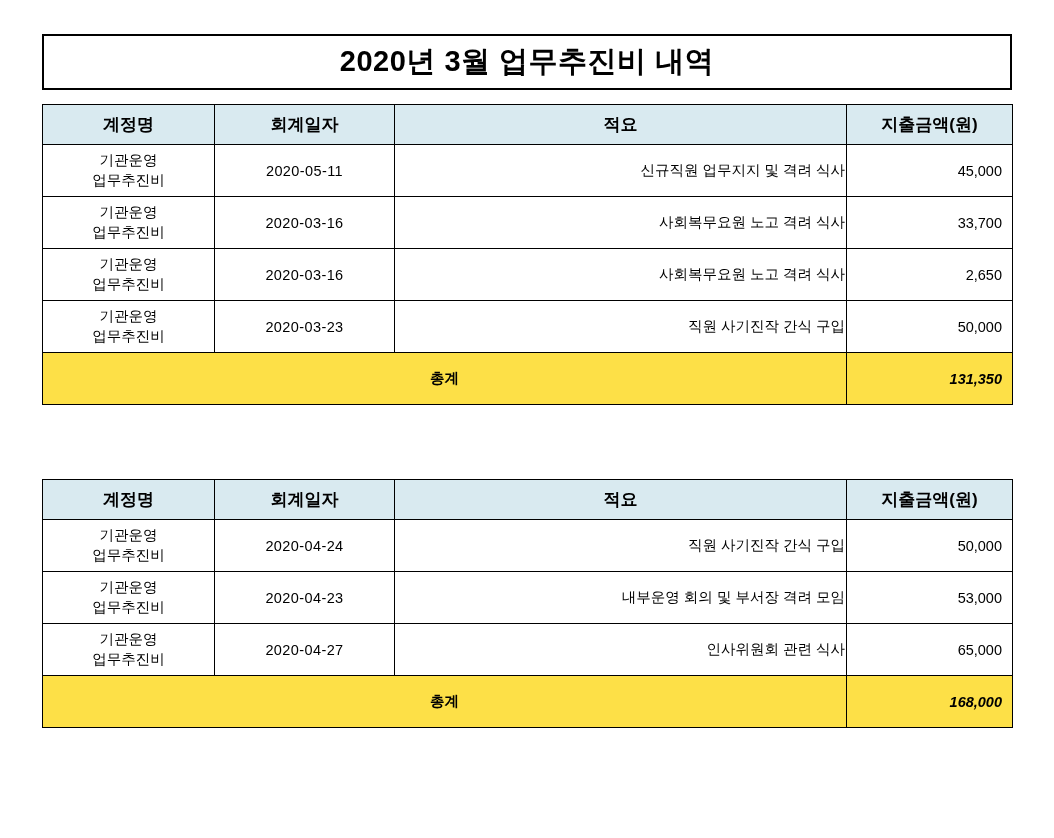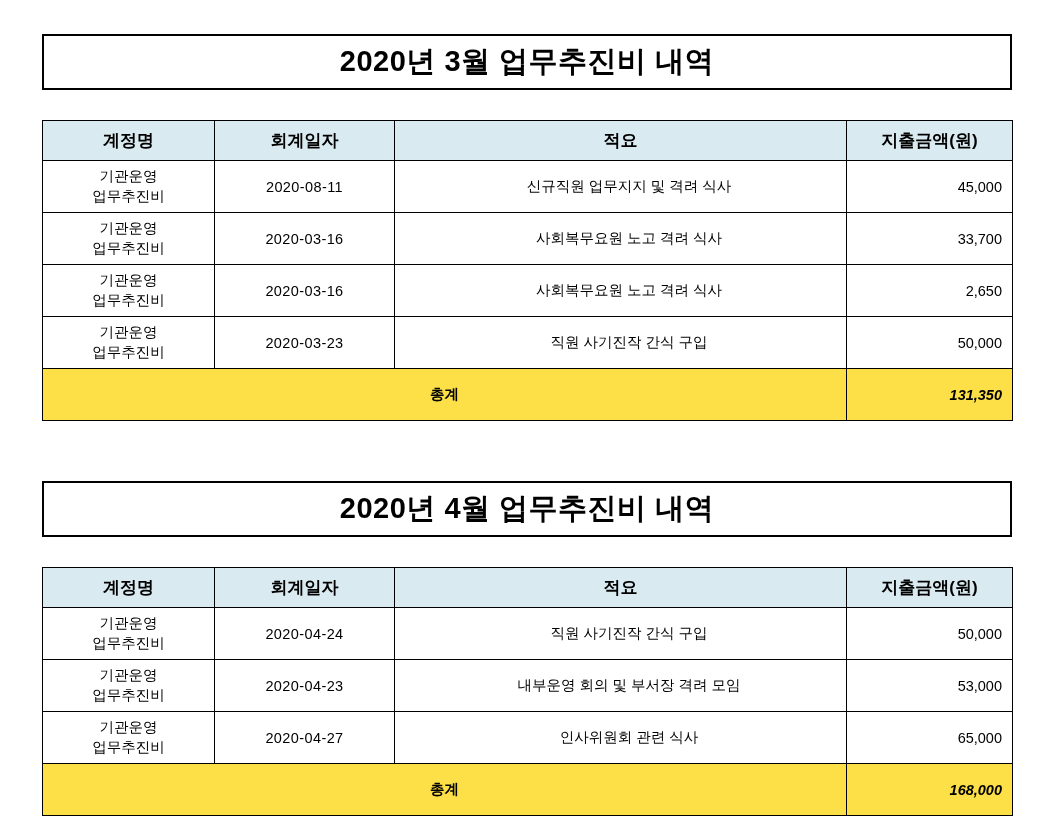--- a/index.html
+++ b/index.html
@@ -39,21 +39,21 @@
   }
   .title-text {
     font-size: 29px;
     font-weight: bold;
     letter-spacing: 0.5px;
   }
 
   table.expense {
     border-collapse: collapse;
     width: 970px;
-    margin-top: 30px;
+    margin-top: 14px;
     table-layout: fixed;
   }
   table.expense th, table.expense td {
     border: 1.5px solid #000000;
     box-sizing: border-box;
   }
   table.expense thead th {
     background: #d9eaf0;
     font-size: 17px;
     font-weight: bold;
@@ -76,21 +76,21 @@
     line-height: 1.35;
     font-size: 14.5px;
     padding: 2px 20px;
   }
   td.date {
     text-align: center;
     font-size: 14.5px;
     letter-spacing: 0.4px;
   }
   td.desc {
-    text-align: center;
+    text-align: right;
     padding-left: 18px;
     font-size: 14.5px;
   }
   td.amount {
     text-align: right;
     padding-right: 10px;
     font-size: 14.5px;
   }
   tr.total-row td {
     background: #fde047;
@@ -132,21 +132,21 @@
           <th>적요</th>
           <th>지출금액(원)</th>
         </tr>
       </thead>
       <tbody>
         <tr>
           <td class="account">
             <span>기관운영</span><br>
             <span>업무추진비</span>
           </td>
-          <td class="date">2020-08-11</td>
+          <td class="date">2020-05-11</td>
           <td class="desc">신규직원 업무지지 및 격려 식사</td>
           <td class="amount">45,000</td>
         </tr>
         <tr>
           <td class="account">
             <span>기관운영</span><br>
             <span>업무추진비</span>
           </td>
           <td class="date">2020-03-16</td>
           <td class="desc">사회복무요원 노고 격려 식사</td>
@@ -173,23 +173,20 @@
         <tr class="total-row">
           <td class="total-label" colspan="3">총계</td>
           <td class="total-amount">131,350</td>
         </tr>
       </tbody>
     </table>
   </div>
 
   <div class="section second">
 
-    <div class="title-box">
-      <span class="title-text">2020년 4월 업무추진비 내역</span>
-    </div>
 
     <table class="expense">
       <colgroup>
         <col class="c-account">
         <col class="c-date">
         <col class="c-desc">
         <col class="c-amount">
       </colgroup>
       <thead>
         <tr>

